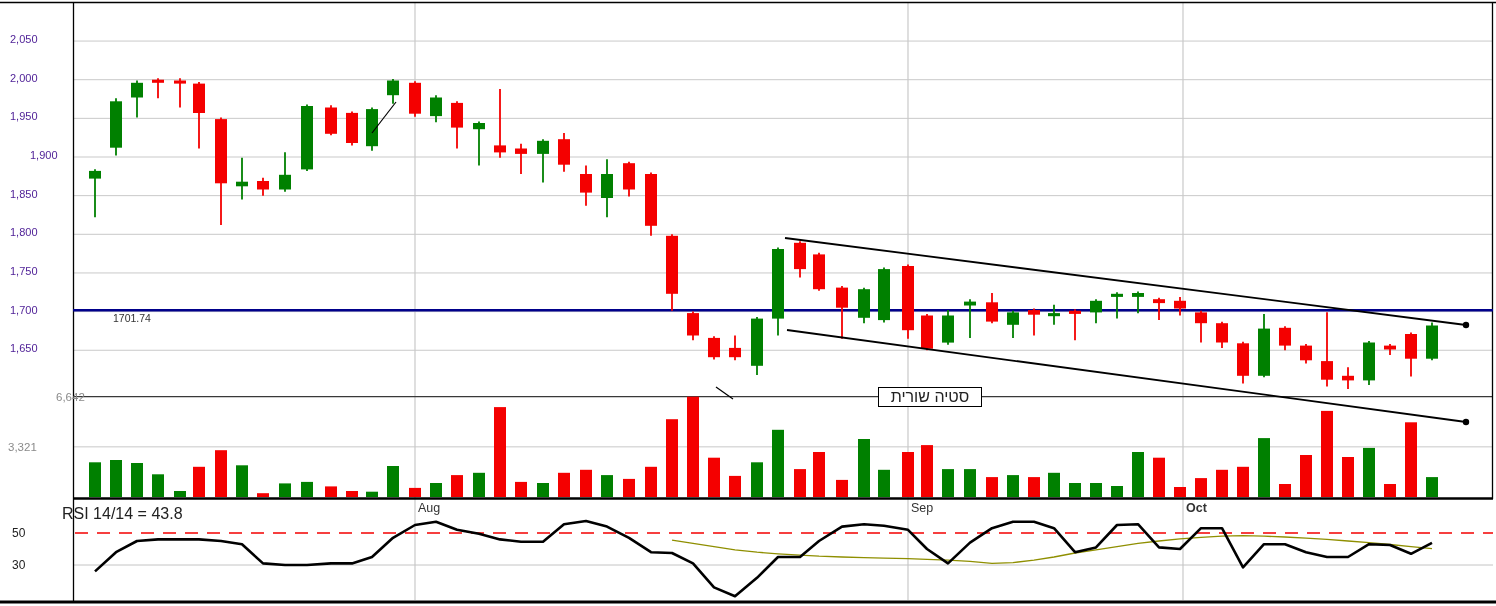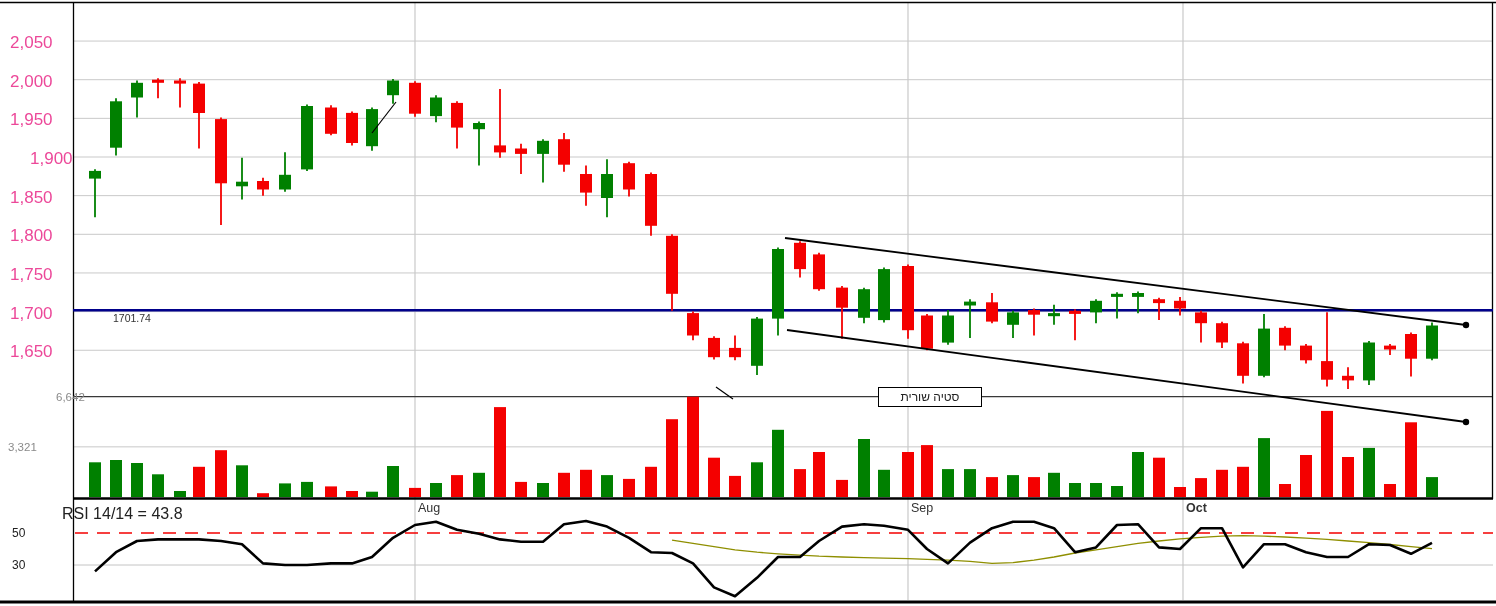--- a/index.html
+++ b/index.html
@@ -1,27 +1,27 @@
 <!DOCTYPE html>
 <html lang="he"><head>
 <meta charset="utf-8">
 <style>
   html,body{margin:0;padding:0;background:#fff;}
   .root{position:relative;width:1496px;height:606px;background:#ffffff;
         font-family:"Liberation Sans",sans-serif;overflow:hidden;}
   svg{position:absolute;left:0;top:0;}
-  .tick{position:absolute;font-size:17px;color:#ec4899;white-space:nowrap;}
+  .tick{position:absolute;font-size:11px;color:#4c1d95;white-space:nowrap;}
   .vol-tick{position:absolute;font-size:11.5px;color:#8a8a8a;white-space:nowrap;}
   .rsi-tick{position:absolute;font-size:12px;color:#222;white-space:nowrap;}
   .month{position:absolute;font-size:12.5px;color:#333;top:501px;white-space:nowrap;}
   .watermark{position:absolute;left:77px;top:478px;font-size:17.5px;color:#101010;white-space:nowrap;}
   .rsi-label{position:absolute;left:62px;top:505px;font-size:16px;color:#222;white-space:nowrap;}
   .price-marker{position:absolute;left:77px;top:312px;font-size:10.5px;color:#333;white-space:nowrap;margin-left:36px;}
   .anno-box{position:absolute;left:878px;top:387px;width:102px;height:18px;background:#fff;
-            border:1px solid #000;font-size:12px;color:#222;text-align:center;line-height:18px;}
+            border:1px solid #000;font-size:16px;color:#222;text-align:center;line-height:18px;}
 </style>
 </head>
 <body>
 
 <div class="root">
   <svg id="chart-svg" width="1496" height="606" viewBox="0 0 1496 606">
       <line x1="415" y1="3" x2="415" y2="600" stroke="#c9c9c9" stroke-width="1.2"></line>
       <line x1="908" y1="3" x2="908" y2="600" stroke="#c9c9c9" stroke-width="1.2"></line>
       <line x1="1183" y1="3" x2="1183" y2="600" stroke="#c9c9c9" stroke-width="1.2"></line>
       <line x1="73" y1="41.049999999999955" x2="1493" y2="41.049999999999955" stroke="#c9c9c9" stroke-width="1"></line>

